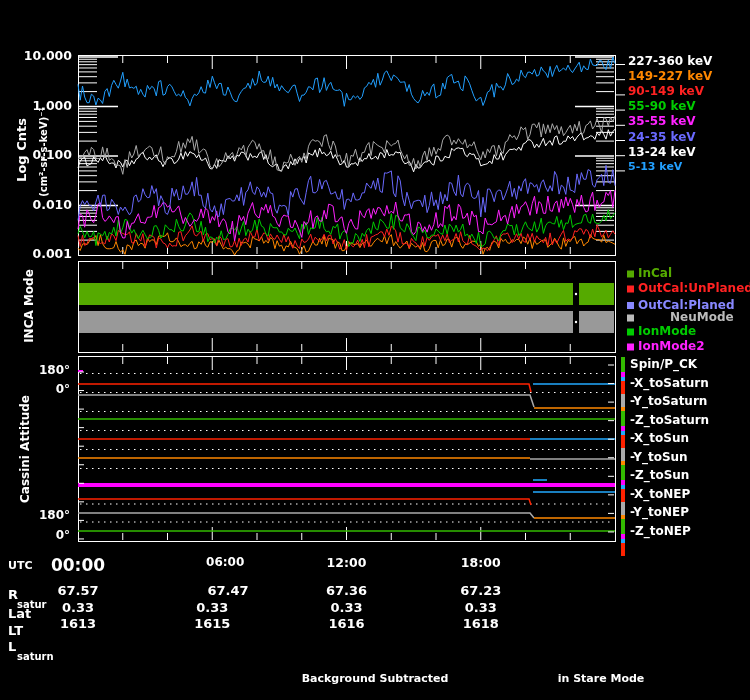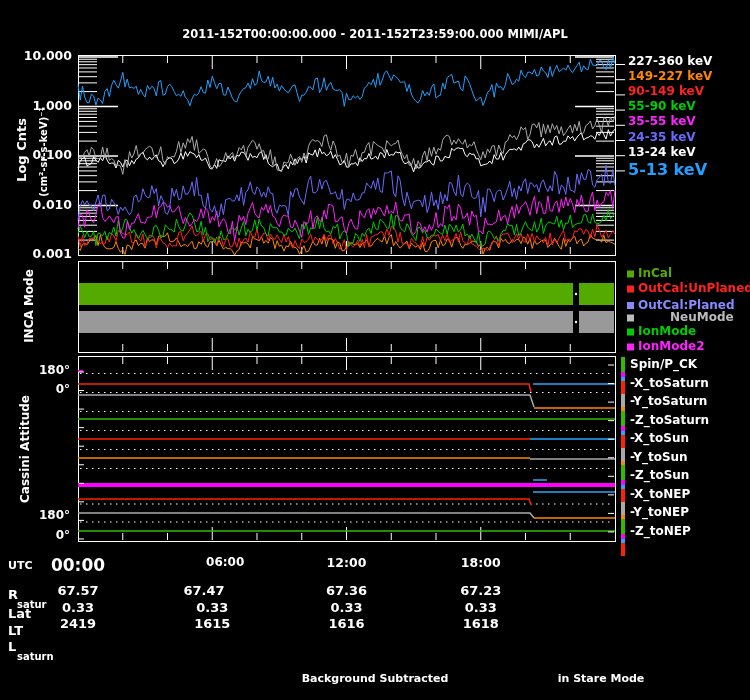--- a/index.html
+++ b/index.html
@@ -245,39 +245,38 @@
       <rect x="621" y="480" width="4" height="5" fill="#ff00ff"></rect>
       <rect x="621" y="485" width="4" height="4" fill="#22aaff"></rect>
       <rect x="621" y="489" width="4" height="13" fill="#ff2200"></rect>
       <rect x="621" y="502" width="4" height="13" fill="#aaaaaa"></rect>
       <rect x="621" y="515" width="4" height="4" fill="#ff8800"></rect>
       <rect x="621" y="519" width="4" height="15" fill="#33bb00"></rect>
       <rect x="621" y="534" width="4" height="5" fill="#ff00ff"></rect>
       <rect x="621" y="539" width="4" height="4" fill="#22aaff"></rect>
       <rect x="621" y="543" width="4" height="13" fill="#ff2200"></rect>
     </svg>
-  <div class="lbl ctr" style="left:375px;top:34px;font-size:11.5px;">2011-152T00:00:00.000 - 2011-152T23:59:00.000 MIMI/APL</div>
 
   <div class="lbl vlab" style="left:22px;top:150px;font-size:13px;">Log Cnts</div>
   <div class="lbl vlab" style="left:43px;top:152px;font-size:10px;">(cm²-sr-s-keV)⁻¹</div>
   <div class="lbl vlab" style="left:30px;top:306px;font-size:12px;">INCA Mode</div>
   <div class="lbl vlab" style="left:26px;top:449px;font-size:12px;">Cassini Attitude</div>
 
   <div class="lbl" style="left:8px;top:560px;font-size:11px;">UTC</div>
 
   <div class="lbl ctr" style="left:375px;top:679px;font-size:11px;">Background Subtracted</div>
   <div class="lbl ctr" style="left:601px;top:679px;font-size:11px;">in Stare Mode</div>
 <div class="lbl" style="left: 628px; top: 54.5px; font-size: 12px; color: rgb(255, 255, 255);">227-360 keV</div>
     <div class="lbl" style="left: 628px; top: 69.7px; font-size: 12px; color: rgb(255, 136, 0);">149-227 keV</div>
     <div class="lbl" style="left: 628px; top: 84.9px; font-size: 12px; color: rgb(255, 34, 34);">90-149 keV</div>
     <div class="lbl" style="left: 628px; top: 100.1px; font-size: 12px; color: rgb(0, 204, 0);">55-90 keV</div>
     <div class="lbl" style="left: 628px; top: 115.3px; font-size: 12px; color: rgb(255, 34, 255);">35-55 keV</div>
     <div class="lbl" style="left: 628px; top: 130.5px; font-size: 12px; color: rgb(106, 106, 255);">24-35 keV</div>
     <div class="lbl" style="left: 628px; top: 145.7px; font-size: 12px; color: #ffffff;">13-24 keV</div>
-    <div class="lbl" style="left: 628px; top: 160.9px; font-size: 16px; color: rgb(34, 160, 255);">5-13 keV</div>
+    <div class="lbl" style="left: 628px; top: 160.9px; font-size: 11px; color: rgb(34, 160, 255);">5-13 keV</div>
     <div class="lbl" style="left: 0px; top: 49px; width: 72px; text-align: right; font-size: 12.5px;">10.000</div>
     <div class="lbl" style="left: 0px; top: 98.5px; width: 72px; text-align: right; font-size: 12.5px;">1.000</div>
     <div class="lbl" style="left: 0px; top: 148px; width: 72px; text-align: right; font-size: 12.5px;">0.100</div>
     <div class="lbl" style="left: 0px; top: 197.5px; width: 72px; text-align: right; font-size: 12.5px;">0.010</div>
     <div class="lbl" style="left: 0px; top: 247px; width: 72px; text-align: right; font-size: 12.5px;">0.001</div>
     <div class="lbl" style="left: 638px; top: 267px; font-size: 12px; color: rgb(85, 170, 0);">InCal</div>
     <div class="lbl" style="left: 638px; top: 282px; font-size: 12px; color: rgb(255, 34, 34);">OutCal:UnPlaned</div>
     <div class="lbl" style="left: 638px; top: 298.5px; font-size: 12px; color: rgb(136, 136, 255);">OutCal:Planed</div>
     <div class="lbl" style="left: 638px; top: 311px; font-size: 12px; color: rgb(187, 187, 187); margin-left: 32px;">NeuMode</div>
     <div class="lbl" style="left: 638px; top: 325px; font-size: 12px; color: rgb(0, 204, 0);">IonMode</div>
@@ -294,28 +293,28 @@
     <div class="lbl" style="left: 630px; top: 524.95px; font-size: 12px;">-Z_toNEP</div>
     <div class="lbl" style="left: 0px; top: 364px; width: 70px; text-align: right; font-size: 12px;">180°</div>
     <div class="lbl" style="left: 0px; top: 383px; width: 70px; text-align: right; font-size: 12px;">0°</div>
     <div class="lbl" style="left: 0px; top: 509px; width: 70px; text-align: right; font-size: 12px;">180°</div>
     <div class="lbl" style="left: 0px; top: 529px; width: 70px; text-align: right; font-size: 12px;">0°</div>
     <div class="lbl" style="left: 46px; top: 556px; width: 64px; text-align: center; font-size: 17px;">00:00</div>
     <div class="lbl" style="left: 180.25px; top: 556px; width: 64px; text-align: right; font-size: 12px;">06:00</div>
     <div class="lbl" style="left: 314.5px; top: 556px; width: 64px; text-align: center; font-size: 12.5px;">12:00</div>
     <div class="lbl" style="left: 448.75px; top: 556px; width: 64px; text-align: center; font-size: 12.5px;">18:00</div>
     <div class="lbl" style="left: 33px; top: 584px; width: 90px; text-align: center; font-size: 13px;">67.57</div>
-    <div class="lbl" style="left: 159px; top: 584px; width: 90px; text-align: center; font-size: 13px;">67.47</div>
+    <div class="lbl" style="left: 183px; top: 584px; width: 90px; text-align: center; font-size: 13px;">67.47</div>
     <div class="lbl" style="left: 301.5px; top: 584px; width: 90px; text-align: center; font-size: 13px;">67.36</div>
     <div class="lbl" style="left: 435.75px; top: 584px; width: 90px; text-align: center; font-size: 13px;">67.23</div>
     <div class="lbl" style="left: 33px; top: 601px; width: 90px; text-align: center; font-size: 13px;">0.33</div>
     <div class="lbl" style="left: 167.25px; top: 601px; width: 90px; text-align: center; font-size: 13px;">0.33</div>
     <div class="lbl" style="left: 301.5px; top: 601px; width: 90px; text-align: center; font-size: 13px;">0.33</div>
     <div class="lbl" style="left: 435.75px; top: 601px; width: 90px; text-align: center; font-size: 13px;">0.33</div>
-    <div class="lbl" style="left: 33px; top: 617px; width: 90px; text-align: center; font-size: 13px;">2419</div>
+    <div class="lbl" style="left: 33px; top: 617px; width: 90px; text-align: center; font-size: 13px;">1613</div>
     <div class="lbl" style="left: 167.25px; top: 617px; width: 90px; text-align: center; font-size: 13px;">1615</div>
     <div class="lbl" style="left: 301.5px; top: 617px; width: 90px; text-align: center; font-size: 13px;">1616</div>
     <div class="lbl" style="left: 435.75px; top: 617px; width: 90px; text-align: center; font-size: 13px;">1618</div>
     <div class="lbl" style="left: 8px; top: 588px; font-size: 13px;">R</div>
     <div class="lbl" style="left: 17px; top: 599px; font-size: 10px;">satur</div>
     <div class="lbl" style="left: 8px; top: 607px; font-size: 13px;">Lat</div>
     <div class="lbl" style="left: 8px; top: 624px; font-size: 13px;">LT</div>
     <div class="lbl" style="left: 8px; top: 640px; font-size: 13px;">L</div>
     <div class="lbl" style="left: 17px; top: 651px; font-size: 10px;">saturn</div>
   </div>

